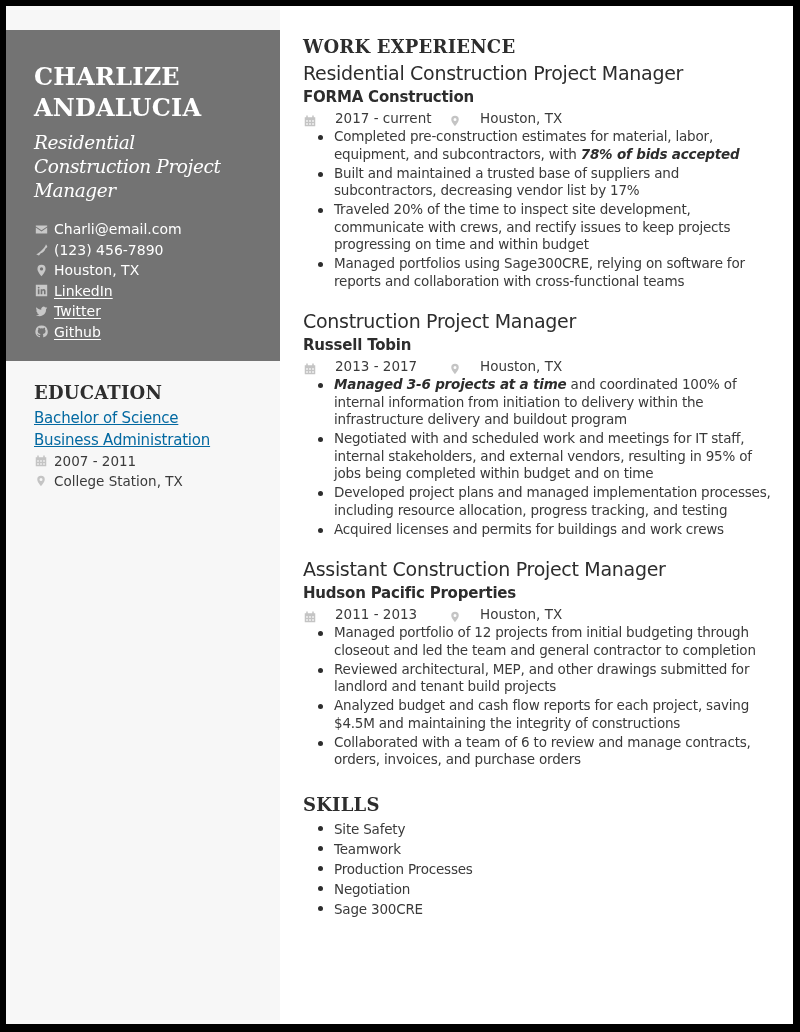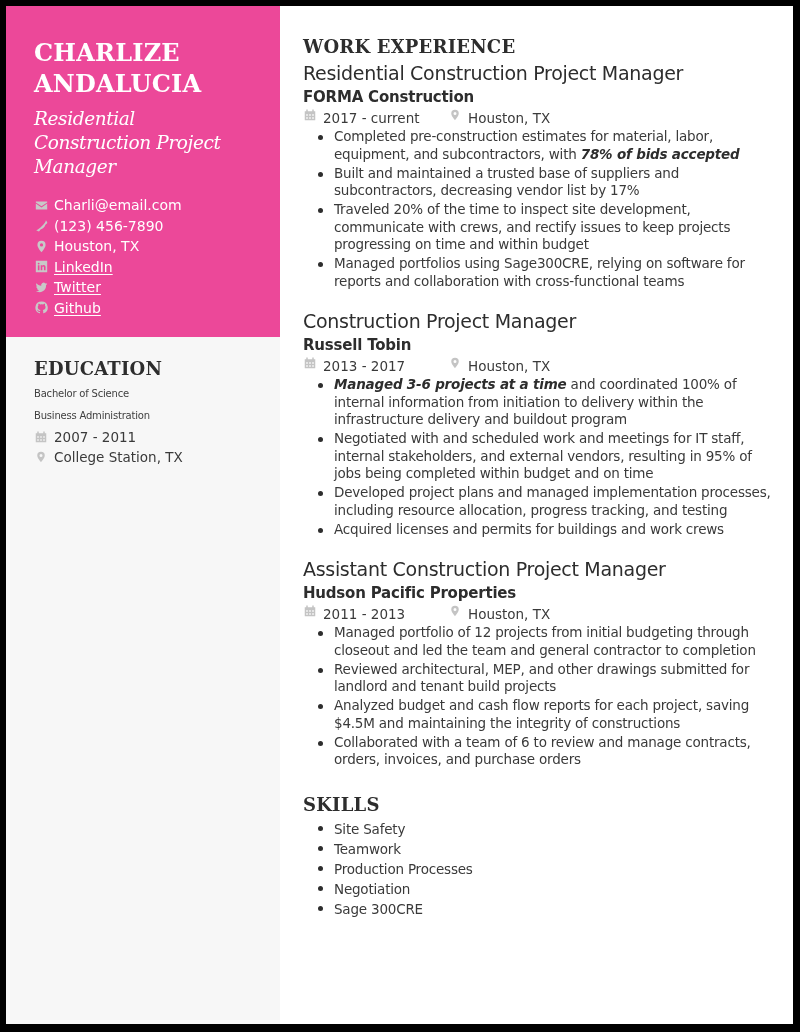--- a/index.html
+++ b/index.html
@@ -3,53 +3,53 @@
   <meta charset="utf-8">
   <style>
     * { box-sizing: border-box; margin: 0; padding: 0; }
     html, body { width: 800px; height: 1032px; background: #000; overflow: hidden; }
     body { font-family: "DejaVu Sans", sans-serif; color: #2d2d2d; }
     .page {
       position: absolute; left: 6px; top: 6px; width: 787px; height: 1018px;
       background: #ffffff; display: flex;
     }
     .sidebar { width: 274px; height: 100%; background: #f7f7f7; position: relative; }
-    .sidebar-header { background: #ec4899; color: #ffffff; padding: 31px 20px 22px 28px; height: 331px; }
+    .sidebar-header { background: #737373; color: #ffffff; padding: 31px 20px 22px 28px; height: 331px; margin-top: 24px; }
     .name {
       font-family: "DejaVu Serif", serif; font-weight: bold; font-size: 24px;
       line-height: 31px; letter-spacing: 0.2px; color: #fff; text-transform: uppercase;
     }
     .tagline {
       font-family: "DejaVu Serif", serif; font-style: italic; font-size: 18.5px;
       line-height: 24px; color: #fff; margin-top: 8px; letter-spacing: -0.4px;
     }
     .contacts { margin-top: 16px; }
     .contact-row { display: flex; align-items: center; height: 20.5px; font-size: 14px; color: #fff; }
     .contact-row .ico { width: 14px; height: 14px; margin-right: 6px; display: inline-flex; align-items: center; justify-content: center; }
     .contact-row .ico svg { width: 13px; height: 13px; fill: #c8c8c8; }
     .contact-row a { color: #fff; text-decoration: underline; text-underline-offset: 2px; text-align: center; }
 
     .sidebar-body { padding: 20px 20px 0 28px; }
     .section-title {
       font-family: "DejaVu Serif", serif; font-weight: bold; font-size: 18px;
       color: #2d2d2d; letter-spacing: 0.2px; line-height: 24px;
     }
-    .edu-line { font-size: 10px; line-height: 22px; color: #404040; letter-spacing: -0.2px; }
+    .edu-line { font-size: 15px; line-height: 22px; color: #0369a1; letter-spacing: -0.2px; text-decoration: underline; }
     .edu-school { font-size: 15px; line-height: 22px; font-weight: bold; color: #2d2d2d; letter-spacing: -0.2px; }
     .meta-row { display: flex; align-items: center; font-size: 13.5px; line-height: 20px; color: #3a3a3a; }
     .meta-row .ico { width: 14px; height: 14px; margin-right: 6px; display: inline-flex; align-items: center; justify-content: center; }
     .meta-row .ico svg { width: 12px; height: 12px; fill: #c4c4c4; }
 
     .main { flex: 1; padding: 29px 20px 4px 23px; }
     .main .section-title { margin-bottom: 0; }
     .job { margin-bottom: 18px; }
     .job-title { font-size: 19px; line-height: 26px; color: #2d2d2d; letter-spacing: -0.3px; margin-top: 1px; }
     .job-company { font-size: 15px; line-height: 22px; font-weight: bold; color: #2d2d2d; letter-spacing: -0.2px; }
     .job-meta { display: flex; align-items: center; font-size: 13.5px; line-height: 20px; color: #3a3a3a; }
-    .job-meta .item { display: flex; align-items: flex-start; }
+    .job-meta .item { display: flex; align-items: flex-end; gap: 12px; }
     .job-meta .item.date { width: 145px; }
     .job-meta .ico { width: 14px; height: 14px; margin-right: 6px; display: inline-flex; align-items: center; justify-content: center; }
     .job-meta .ico svg { width: 12px; height: 12px; fill: #c4c4c4; }
     ul.bullets { list-style: none; padding-left: 13px; }
     ul.bullets li { position: relative; padding-left: 18px; font-size: 13.5px; line-height: 17.5px; color: #3a3a3a; margin-bottom: 1.5px; letter-spacing: -0.2px; }
     ul.bullets li::before { content: ""; position: absolute; left: 2px; top: 7px; width: 5px; height: 5px; border-radius: 50%; background: #2d2d2d; }
     ul.bullets li b { font-style: italic; font-weight: bold; color: #2d2d2d; }
     .skills { margin-top: 24px; }
     .skills ul.bullets li { line-height: 20px; margin-bottom: 0; }
   </style>

